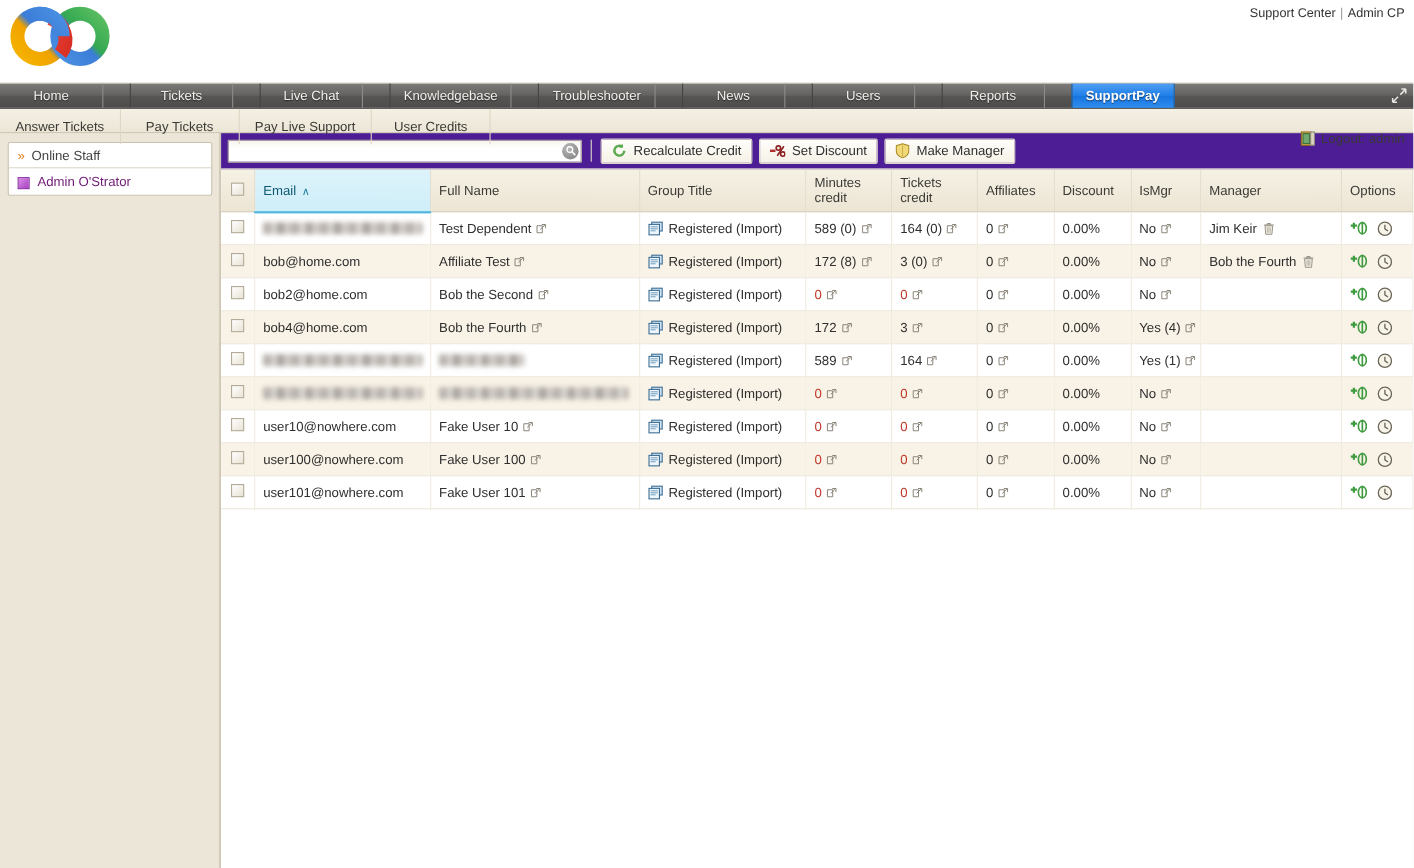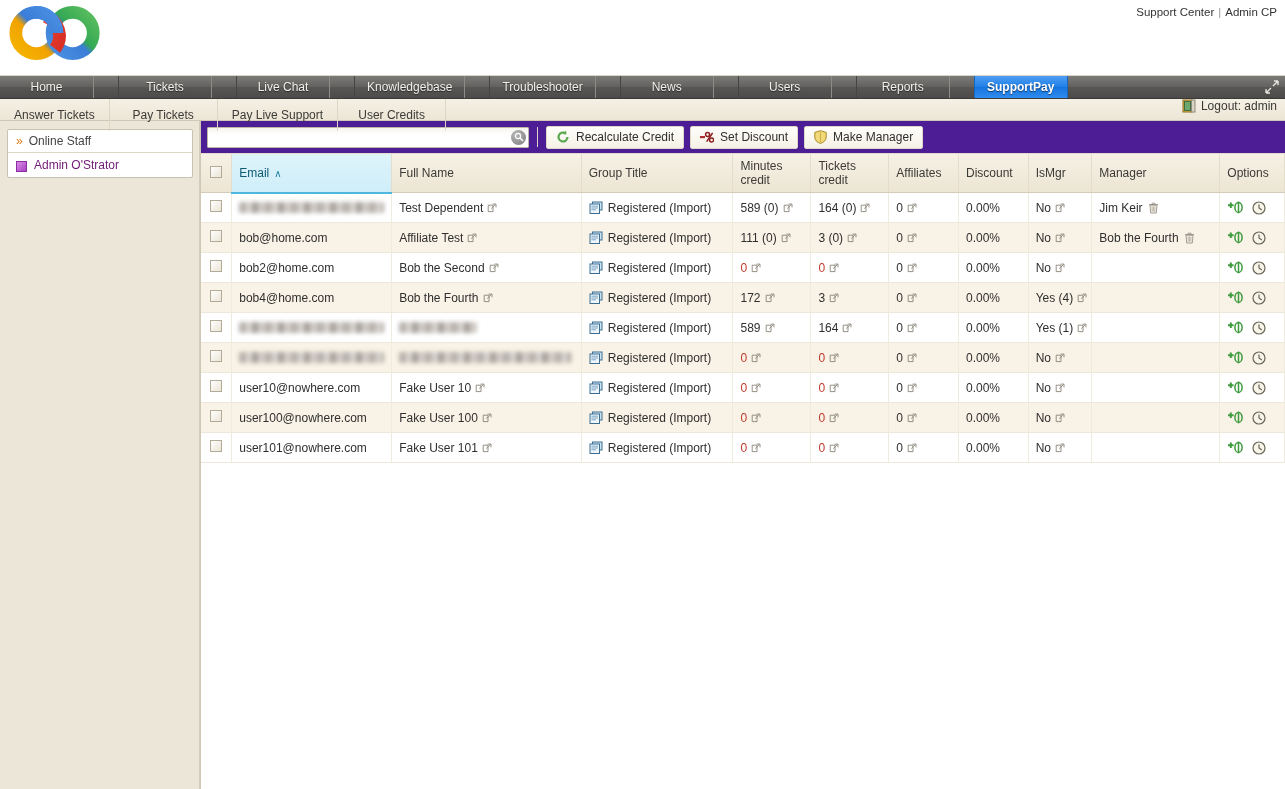--- a/index.html
+++ b/index.html
@@ -88,21 +88,21 @@
   .subtab {
     min-width: 108px;
     padding: 16px 14px;
     display: flex; align-items: center; justify-content: center;
     font-size: 12px; color: #3b3a36;
     border-right: 1px solid #ddd6c4;
     cursor: pointer; white-space: nowrap;
   }
   #logout {
     position: absolute; right: 8px; top: 0; height: 34px;
-    display: flex; align-items: flex-start; gap: 5px;
+    display: flex; align-items: flex-end; gap: 5px;
     font-size: 12px; color: #3b3a36; cursor: pointer;
   }
 
   
   #body {
     display: flex;
     height: calc(789px - 76px - 23px - 22px);
     background: #ece6d8;
   }
 
@@ -482,21 +482,21 @@
               <td>Affiliate Test<svg class="extlink" viewBox="0 0 10 10">
                   <path d="M1.2 2.2 H6 V8.6 H1.2 Z" fill="none" stroke="#8a8478" stroke-width="0.9"></path>
                   <path d="M4.2 5.6 L8.6 1.3" stroke="#8a8478" stroke-width="0.9"></path>
                   <path d="M5.6 1.1 H9 V4.4" fill="none" stroke="#8a8478" stroke-width="0.9"></path>
                 </svg></td>
               <td><svg class="grpicon" viewBox="0 0 14 14">
                   <rect x="3.5" y="1" width="9.5" height="8" fill="#cfe4f2" stroke="#3c6e94" stroke-width="1"></rect>
                   <rect x="1" y="3" width="9.5" height="9.5" fill="#eef6fb" stroke="#3c6e94" stroke-width="1"></rect>
                   <path d="M2.4 5.2 H9 M2.4 7 H9 M2.4 8.8 H7" stroke="#6f9cbd" stroke-width="0.9"></path>
                 </svg>Registered (Import)</td>
-              <td><span class="">111 (0)</span><svg class="extlink" viewBox="0 0 10 10">
+              <td><span class="">172 (8)</span><svg class="extlink" viewBox="0 0 10 10">
                   <path d="M1.2 2.2 H6 V8.6 H1.2 Z" fill="none" stroke="#8a8478" stroke-width="0.9"></path>
                   <path d="M4.2 5.6 L8.6 1.3" stroke="#8a8478" stroke-width="0.9"></path>
                   <path d="M5.6 1.1 H9 V4.4" fill="none" stroke="#8a8478" stroke-width="0.9"></path>
                 </svg></td>
               <td><span class="">3 (0)</span><svg class="extlink" viewBox="0 0 10 10">
                   <path d="M1.2 2.2 H6 V8.6 H1.2 Z" fill="none" stroke="#8a8478" stroke-width="0.9"></path>
                   <path d="M4.2 5.6 L8.6 1.3" stroke="#8a8478" stroke-width="0.9"></path>
                   <path d="M5.6 1.1 H9 V4.4" fill="none" stroke="#8a8478" stroke-width="0.9"></path>
                 </svg></td>
               <td>0<svg class="extlink" viewBox="0 0 10 10">

